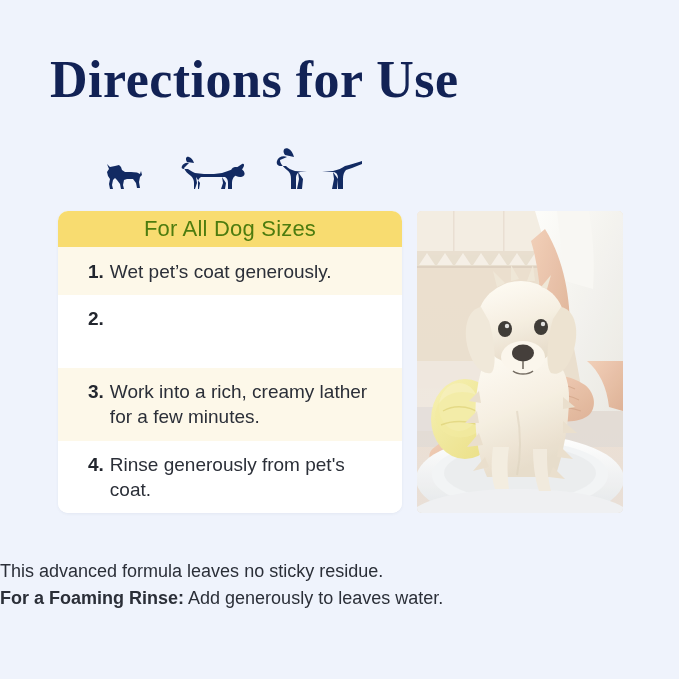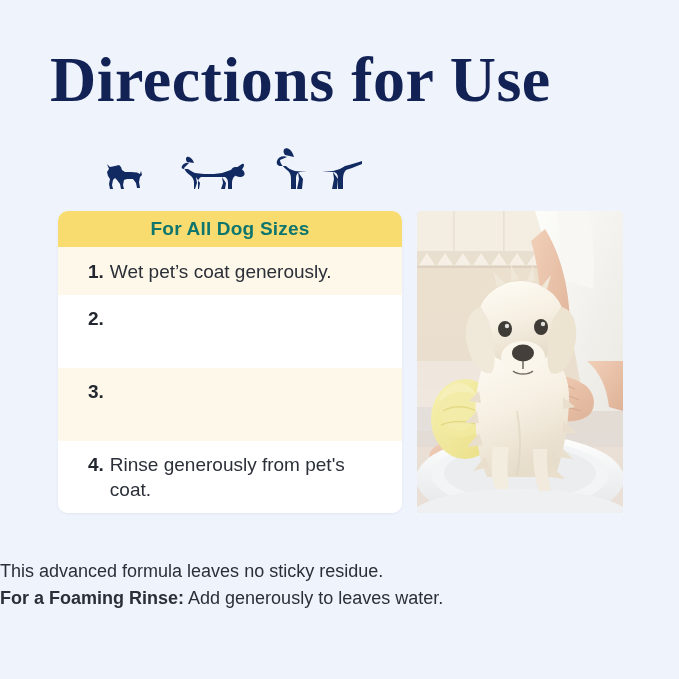--- a/index.html
+++ b/index.html
@@ -21,21 +21,21 @@
     height: 679px;
     background: #eff3fc;
   }
 
   
   .page-title {
     position: absolute;
     left: 50px;
     top: 48px;
     font-family: "Liberation Serif", "DejaVu Serif", serif;
-    font-size: 64px;
+    font-size: 52px;
     line-height: 64px;
     font-weight: 700;
     color: #122255;
     letter-spacing: 0.5px;
     white-space: nowrap;
   }
 
   
   .dogs-row {
     position: absolute;
@@ -64,23 +64,23 @@
     overflow: hidden;
     background: #ffffff;
     box-shadow: 0 1px 3px rgba(70,80,120,0.07);
   }
   .card-header {
     height: 36px;
     background: #f8dc70;
     display: flex;
     align-items: center;
     justify-content: center;
-    color: #0f766e;
-    font-size: 19px;
-    font-weight: 700;
+    color: #4d7c0f;
+    font-size: 22px;
+    font-weight: 400;
     letter-spacing: 0.2px;
   }
   .steps-list {
     list-style: none;
     margin: 0;
     padding: 0;
   }
   .step-row {
     display: flex;
     align-items: flex-start;
@@ -189,20 +189,21 @@
     <ul class="steps-list">
       <li class="step-row alt r1">
         <span class="step-num">1.</span>
         <span class="step-text">Wet pet’s coat generously.</span>
       </li>
       <li class="step-row plain r2">
         <span class="step-num">2.</span>
       </li>
       <li class="step-row alt r3">
         <span class="step-num">3.</span>
+        <span class="step-text">Work into a rich, creamy lather for a few minutes.</span>
       </li>
       <li class="step-row plain r4">
         <span class="step-num">4.</span>
         <span class="step-text">Rinse generously from pet's coat.</span>
       </li>
     </ul>
   </div>
 
   <div class="photo">
     <svg viewBox="0 0 206 302" preserveAspectRatio="xMidYMid slice" xmlns="http://www.w3.org/2000/svg">

